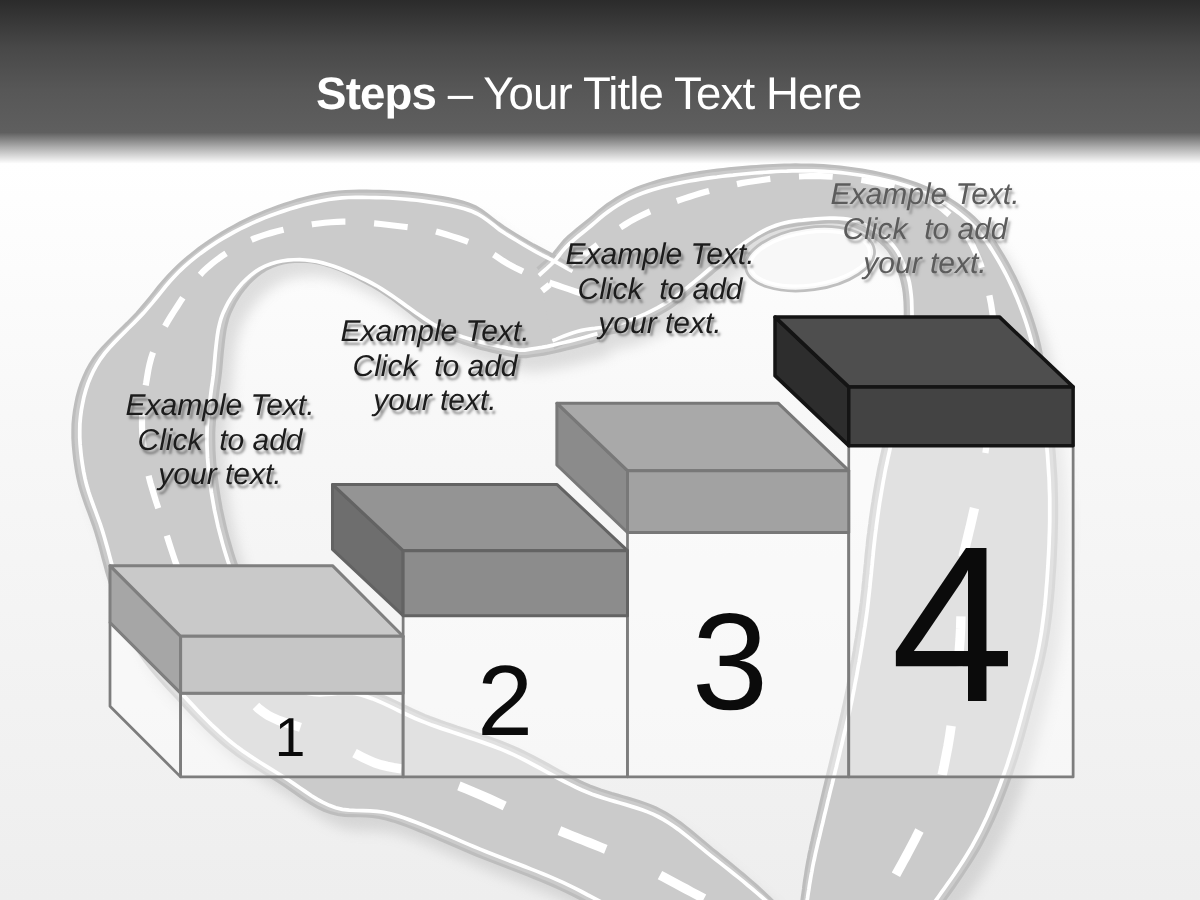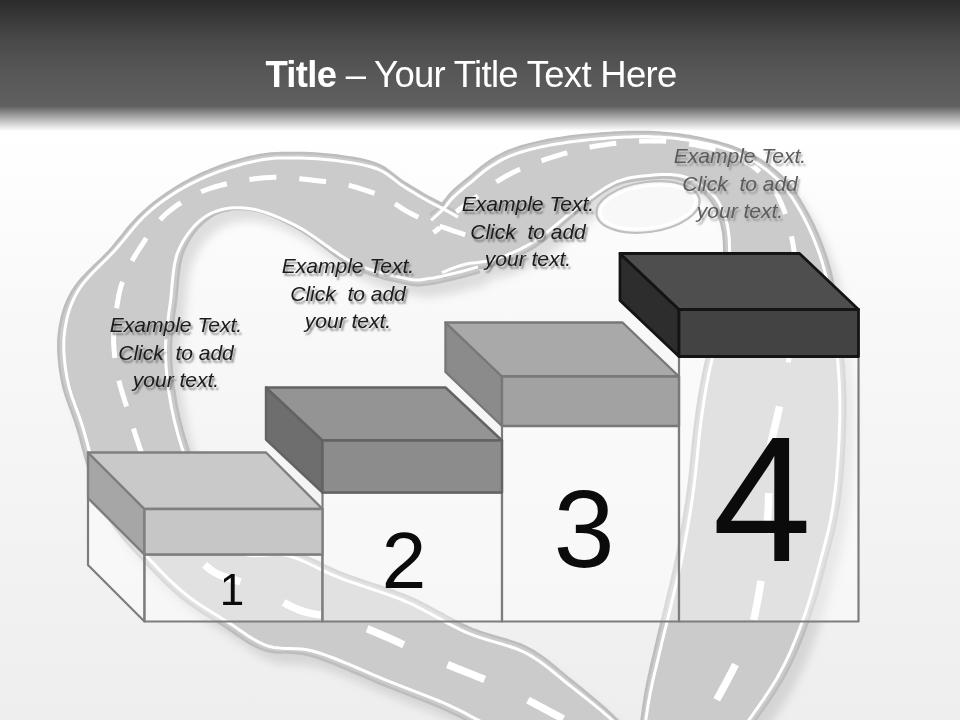--- a/index.html
+++ b/index.html
@@ -1,20 +1,20 @@
 <!DOCTYPE html>
 <html><head>
 <meta charset="utf-8">
 <style>
 html,body{margin:0;padding:0;}
 body{width:960px;height:720px;overflow:hidden;position:relative;
   background:linear-gradient(180deg,#ffffff 130px,#f8f8f8 330px,#eeeeee 720px);
   font-family:"Liberation Sans", sans-serif;-webkit-font-smoothing:antialiased;}
 .lbl{position:absolute;width:220px;text-align:center;font-style:italic;
-  font-size:21px;line-height:27.5px;}
+  font-size:24px;line-height:27.5px;}
 .hdr{position:absolute;left:0;top:0;width:960px;height:132px;
   background:linear-gradient(180deg,#2b2b2b 0px,#484848 38px,#575757 72px,#5f5f5f 106px,rgba(95,95,95,0.5) 118px,rgba(95,95,95,0) 131px);}
 .title{position:absolute;left:-9px;top:54px;width:960px;text-align:center;
   font-size:36.5px;letter-spacing:-0.7px;color:#ffffff;font-weight:400;}
 </style>
 </head>
 <body>
 
 <svg width="960" height="720" style="position:absolute;left:0;top:0">
 <defs>
@@ -103,13 +103,13 @@
 <div class="lbl" style="left:66px;top:311px;color:#1c1c1c;text-shadow:2px 3px 2px rgba(60,60,60,0.55);">Example Text.<br>Click&nbsp; to add<br>your text.</div>
 
 <div class="lbl" style="left:238px;top:252px;color:#1c1c1c;text-shadow:2px 3px 2px rgba(60,60,60,0.55);">Example Text.<br>Click&nbsp; to add<br>your text.</div>
 
 <div class="lbl" style="left:418px;top:190px;color:#1c1c1c;text-shadow:2px 3px 2px rgba(60,60,60,0.55);">Example Text.<br>Click&nbsp; to add<br>your text.</div>
 
 <div class="lbl" style="left:630px;top:142px;color:#5c5c5c;text-shadow:2px 3px 2px rgba(110,110,110,0.55);">Example Text.<br>Click&nbsp; to add<br>your text.</div>
 
 <div class="hdr"></div>
 
-<div class="title"><b>Title</b> – Your Title Text Here</div>
+<div class="title"><b>Steps</b> – Your Title Text Here</div>
 
 </body></html>

